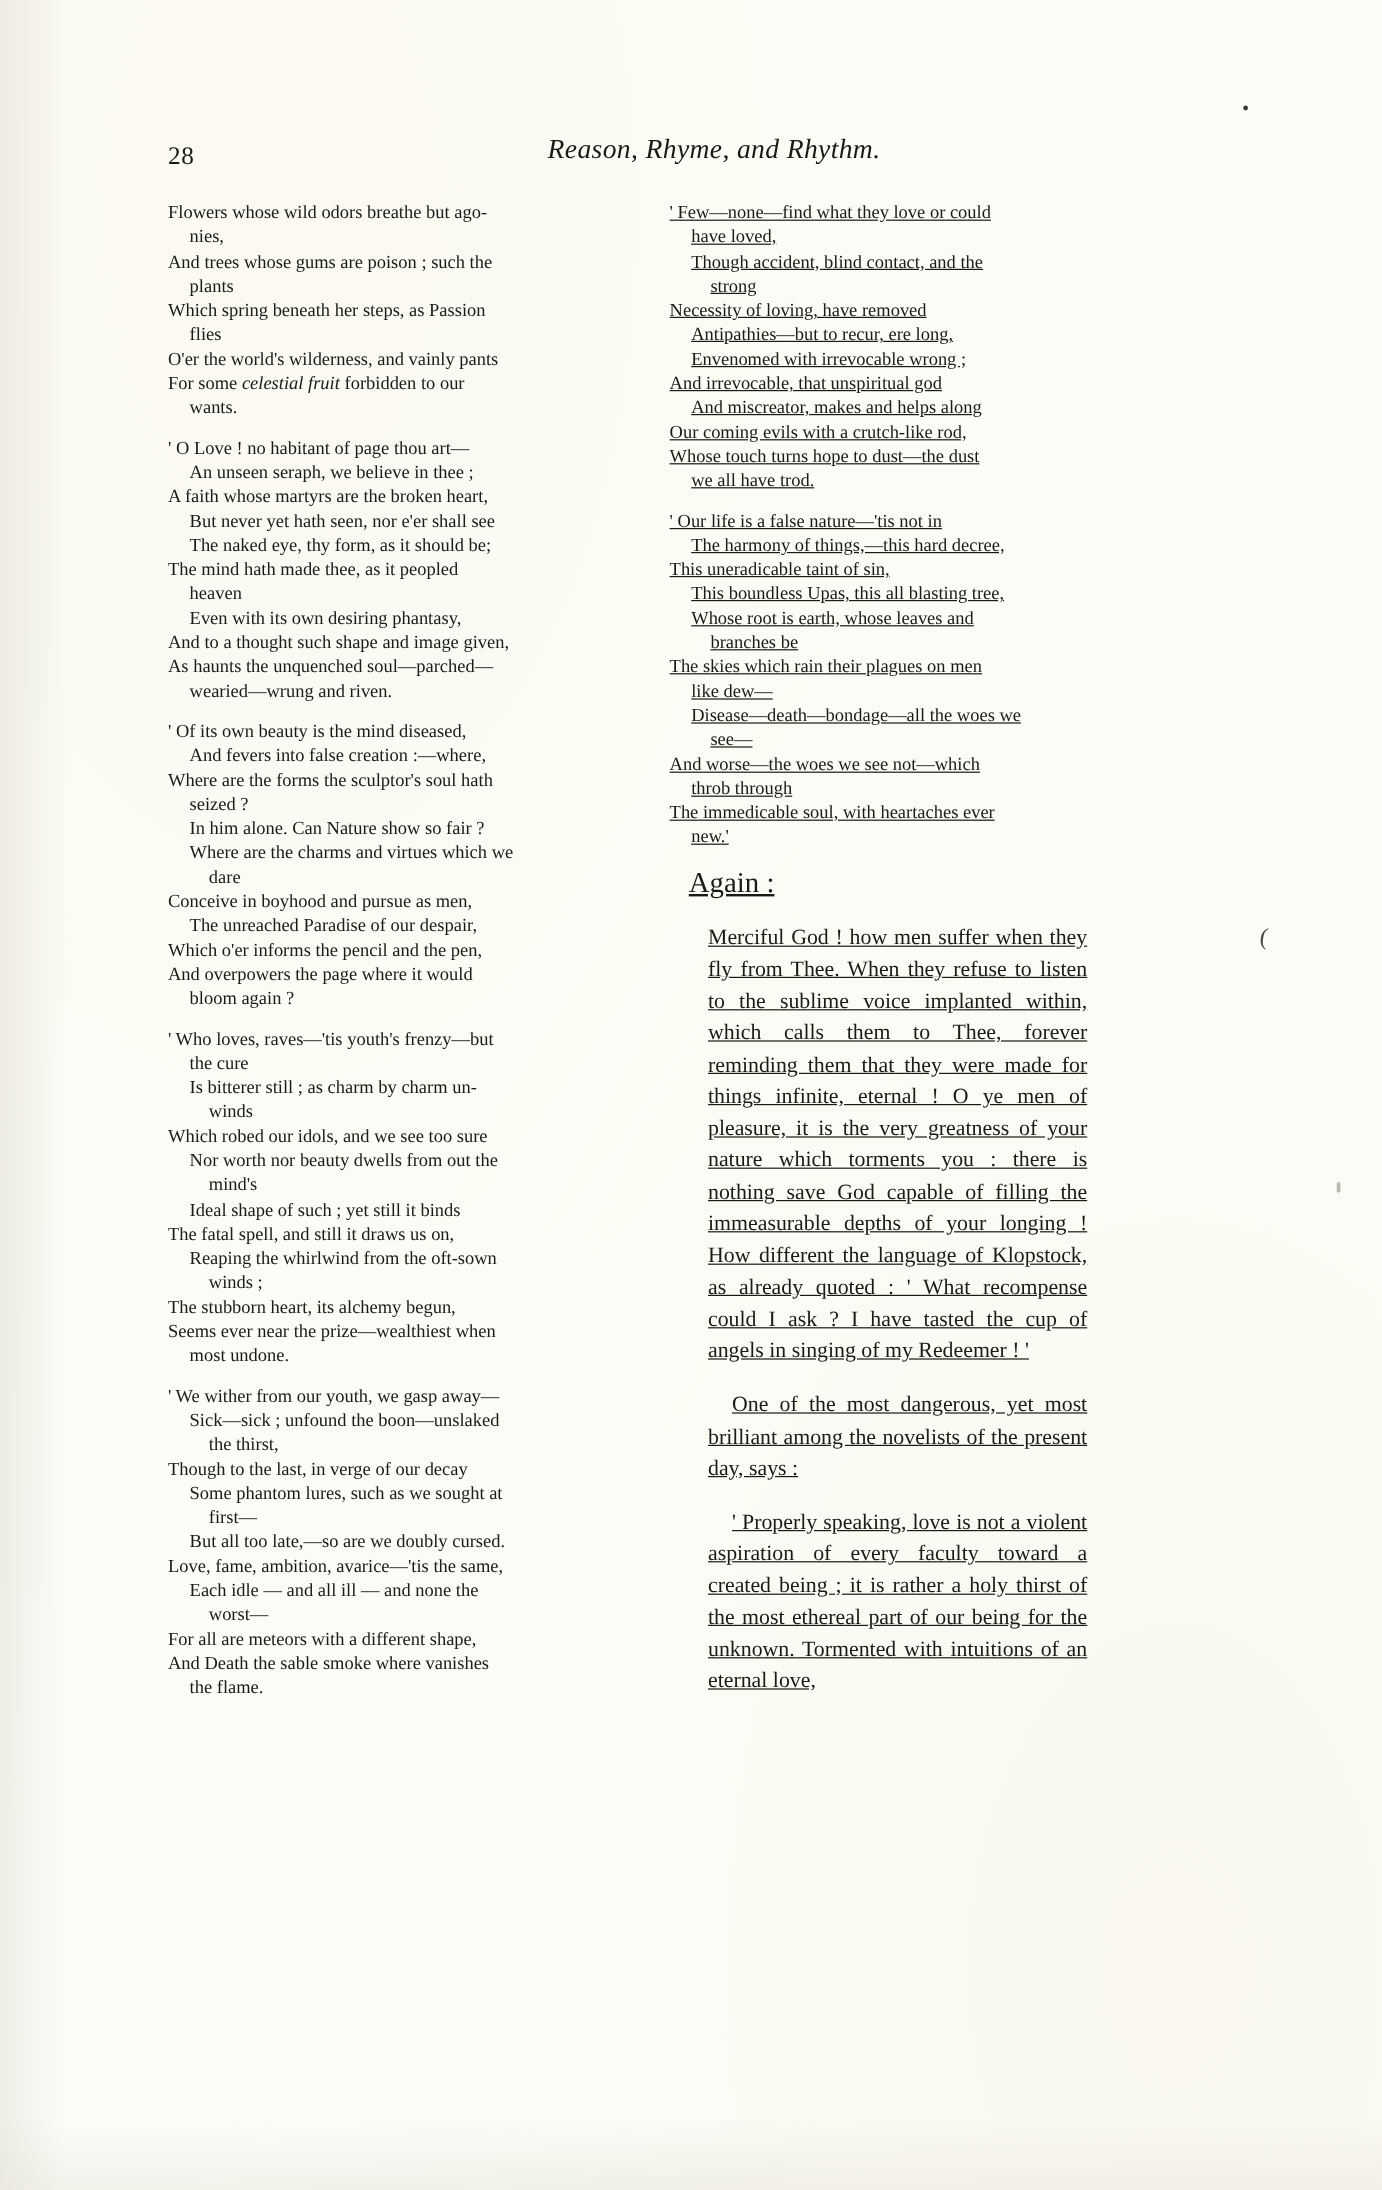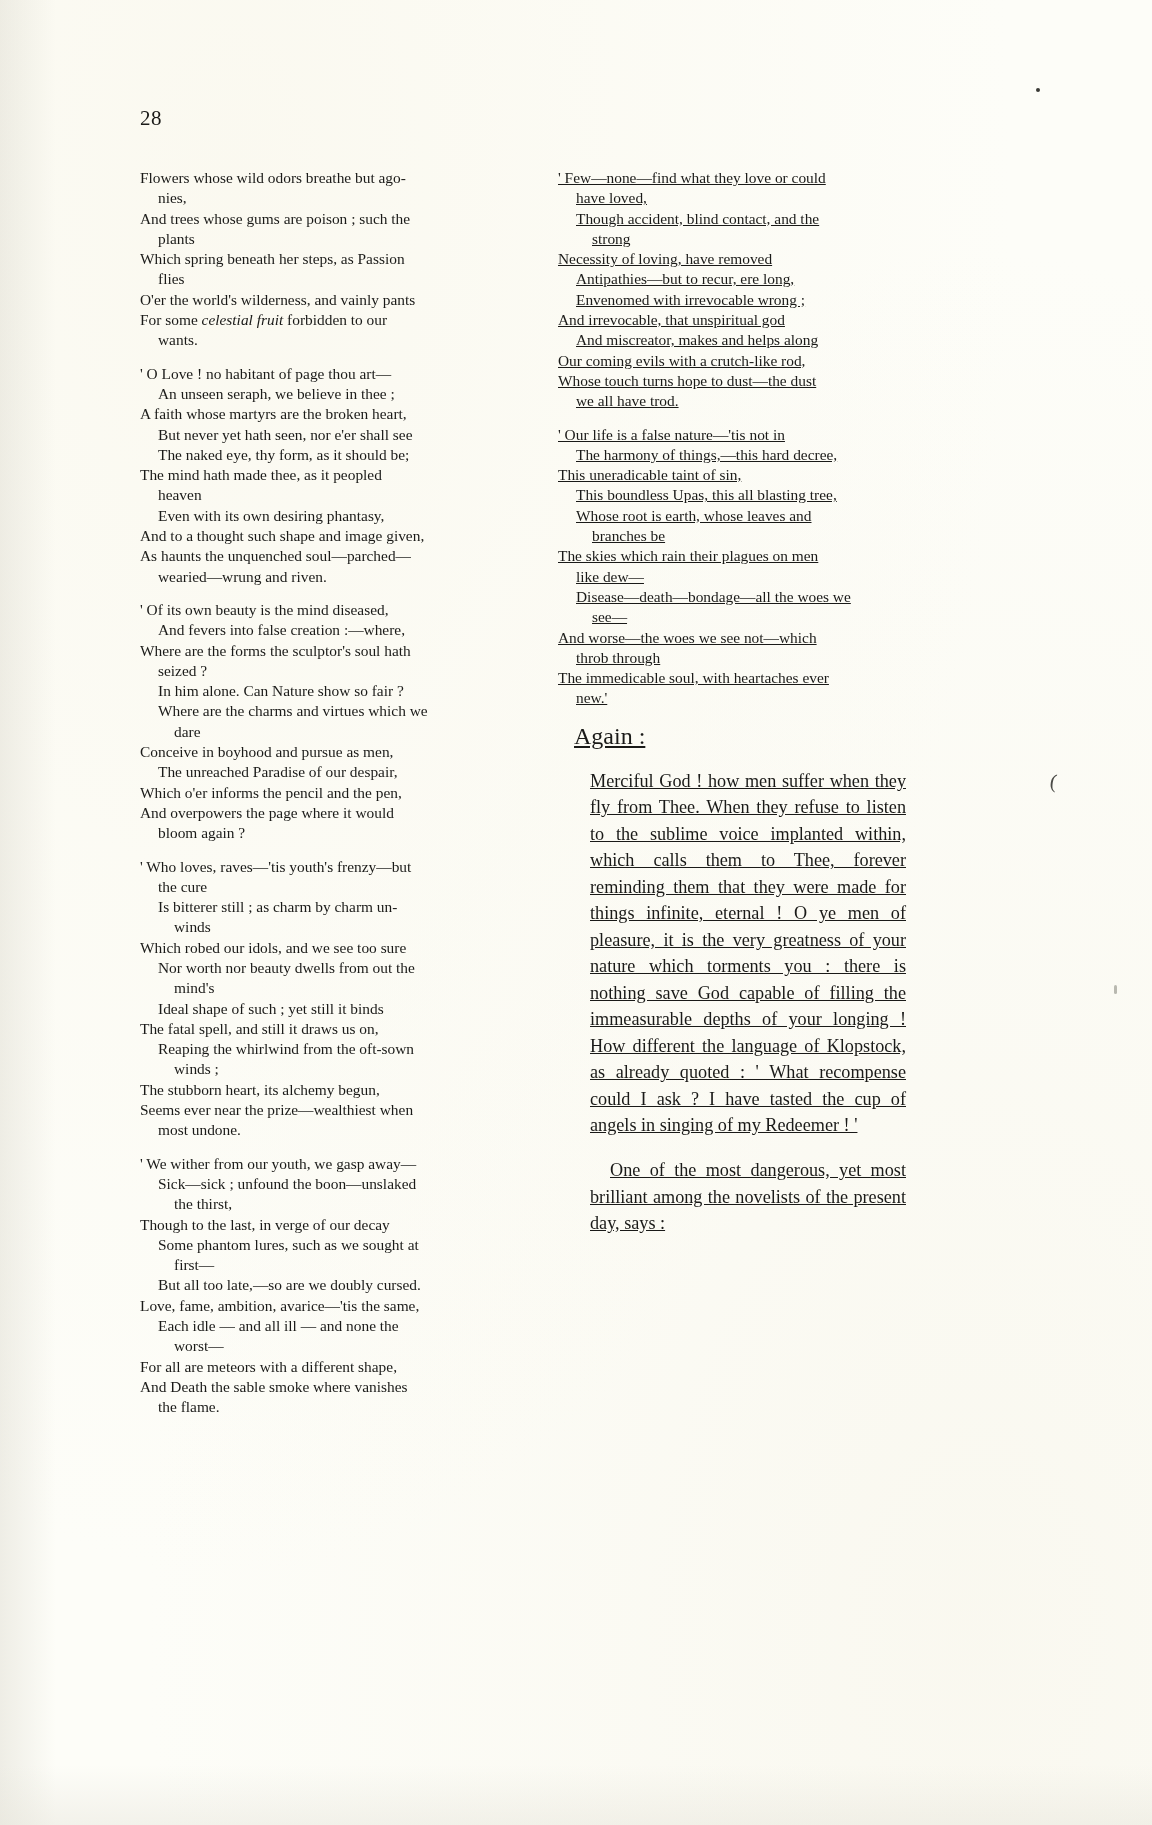--- a/index.html
+++ b/index.html
@@ -26,21 +26,21 @@
   .paper-tone {
     position: absolute;
     inset: 0;
     background:
       radial-gradient(ellipse at 20% 10%, rgba(250,248,238,0.8), rgba(253,253,248,0) 60%),
       radial-gradient(ellipse at 85% 90%, rgba(248,246,236,0.7), rgba(253,253,248,0) 60%);
     pointer-events: none;
   }
   .header {
     position: absolute;
-    top: 100px;
+    top: 112px;
     left: 140px;
     width: 880px;
     height: 36px;
   }
   .folio {
     position: absolute;
     left: 0;
     top: 6px;
     font-size: 21px;
     font-family: "Liberation Serif", serif;
@@ -154,20 +154,21 @@
   <div class="paper-tone"></div>
   <div class="edge-shade-left"></div>
   <div class="edge-shade-bottom"></div>
 
   <div class="dot-top"></div>
   <div class="dot-right"></div>
   <div class="margin-mark">(</div>
 
   <div class="header">
     <div class="folio">28</div>
+    <div class="running-title">Reason, Rhyme, and Rhythm.</div>
   </div>
 
   <div class="columns">
     <div class="col left" id="left-col">
         <div class="stanza verse">
           <span class="ln i0">Flowers whose wild odors breathe but ago-</span>
           <span class="ln i1">nies,</span>
           <span class="ln i0">And trees whose gums are poison ; such the</span>
           <span class="ln i1">plants</span>
           <span class="ln i0">Which spring beneath her steps, as Passion</span>
@@ -262,15 +263,16 @@
           <span class="ln i1">Disease—death—bondage—all the woes we</span>
           <span class="ln i2">see—</span>
           <span class="ln i0">And worse—the woes we  see  not—which</span>
           <span class="ln i1">throb through</span>
           <span class="ln i0">The immedicable soul, with heartaches ever</span>
           <span class="ln i1">new.'</span>
         </div>
         <div class="subhead">Again :</div>
         <p class="prose">Merciful God ! how men suffer when they fly from Thee.   When they refuse to listen to the sublime voice implanted within, which calls them to Thee, forever reminding them that they were made for things infinite, eternal !   O ye men of pleasure, it is the very greatness of your nature which torments you : there is nothing save God capable of filling the immeasurable depths of your longing !   How different the language of Klopstock, as already quoted : ' What recompense could I ask ?     I have tasted the cup of angels in singing of my Redeemer ! '</p>
         <p class="prose indent">One of the most dangerous, yet most brilliant among the novelists of the present day, says :</p>
+        <p class="prose indent">' Properly speaking, love is not a violent aspiration of every faculty toward a created being ; it is rather a holy thirst of the most ethereal part of our being for the unknown.   Tormented with intuitions of an eternal love,</p>
       </div>
   </div>
 </div>
 
 </body></html>

